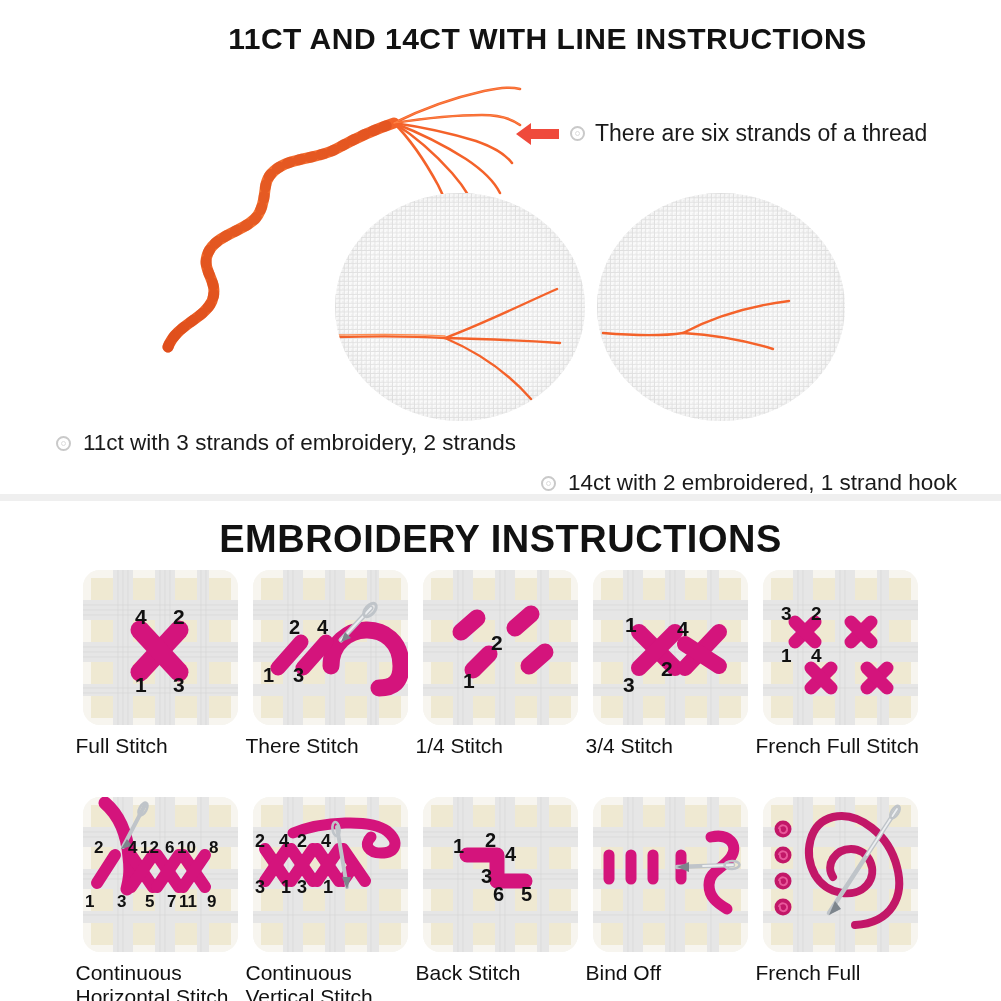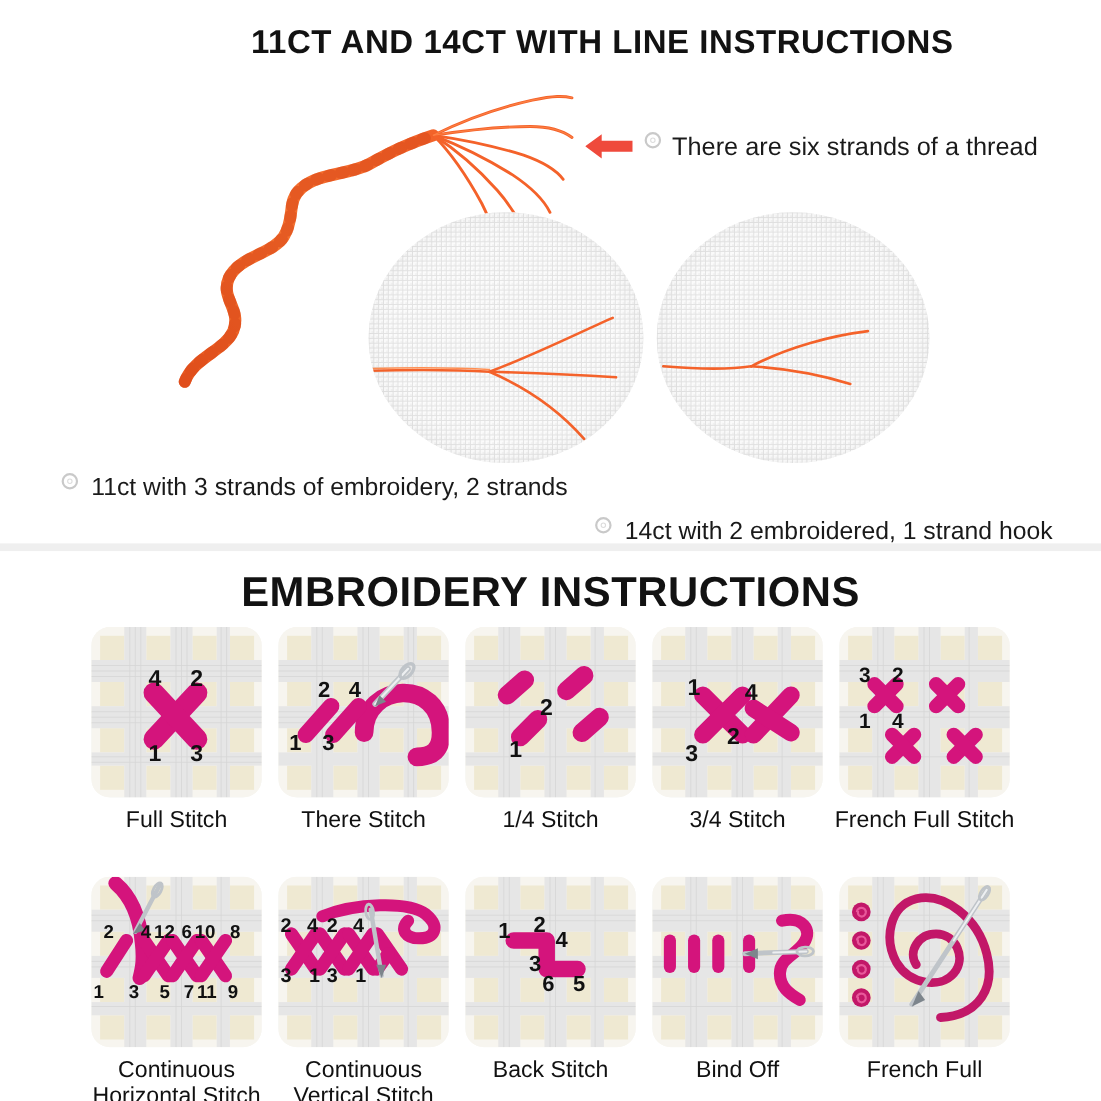--- a/index.html
+++ b/index.html
@@ -20,21 +20,21 @@
     position:absolute;left:0;width:1001px;text-align:center;
     font-weight:bold;color:#121212;letter-spacing:.5px;
   }
   #title-top{top:22px;font-size:30px;padding-left:47px;}
   #title-bottom{top:518px;font-size:38px;}
 
   
   .thread-photo{position:absolute;left:108px;top:75px;width:460px;height:300px;}
 
   
-  .arrow-note{position:absolute;left:532px;top:120px;display:flex;align-items:flex-start;gap:10px;}
+  .arrow-note{position:absolute;left:516px;top:120px;display:flex;align-items:center;gap:10px;}
   .arrow-left{width:44px;height:26px;display:block;}
   .bullet{
     width:15px;height:15px;border-radius:50%;
     border:2px solid #c9c9c9;background:#fff;display:inline-block;
     box-sizing:border-box;flex:none;
   }
   .bullet::after{
     content:"";display:block;width:5px;height:5px;border-radius:50%;
     background:#fff;margin:3px auto;border:1px solid #dcdcdc;box-sizing:border-box;
   }
@@ -54,39 +54,39 @@
       linear-gradient(to bottom,#fbfbfb 2.4px,transparent 2.4px);
     background-size:4.4px 4.4px,4.4px 4.4px,4.4px 4.4px,4.4px 4.4px;
   }
   .circle-shade{
     position:absolute;inset:0;border-radius:50%;
     box-shadow:inset 0 0 26px rgba(0,0,0,.045);
   }
 
   
   .cap-row{position:absolute;top:430px;left:0;width:1001px;height:34px;}
-  .cap{position:absolute;display:flex;gap:12px;}
+  .cap{position:absolute;display:flex;align-items:center;gap:12px;}
   #cap-11ct{left:56px;}
   #cap-14ct{left:541px;margin-top:40px;}
   .cap-text{font-size:22.5px;color:#1a1a1a;white-space:nowrap;}
 
   
   .stitch-grid{
     position:absolute;left:0;top:570px;width:1001px;
     display:grid;grid-template-columns:repeat(5,170px);
     justify-content:center;column-gap:0;row-gap:0;
   }
   .stitch-cell{width:170px;display:flex;flex-direction:column;align-items:center;}
   .tile{
     width:155px;height:155px;border-radius:17px;overflow:hidden;
     position:relative;background:#f6f5f1;
   }
   .weave{position:absolute;inset:0;}
   .stitch-label{
-    margin-top:9px;font-size:21px;color:#111;text-align:center;line-height:1.14;
+    margin-top:9px;font-size:21px;color:#111;text-align:left;line-height:1.14;
     width:170px;
   }
   .row2 .tile{margin-top:0;}
   .row-wrap{margin-top:22px;}
 
   svg{display:block;}
 </style>
 </head>
 <body>
 

